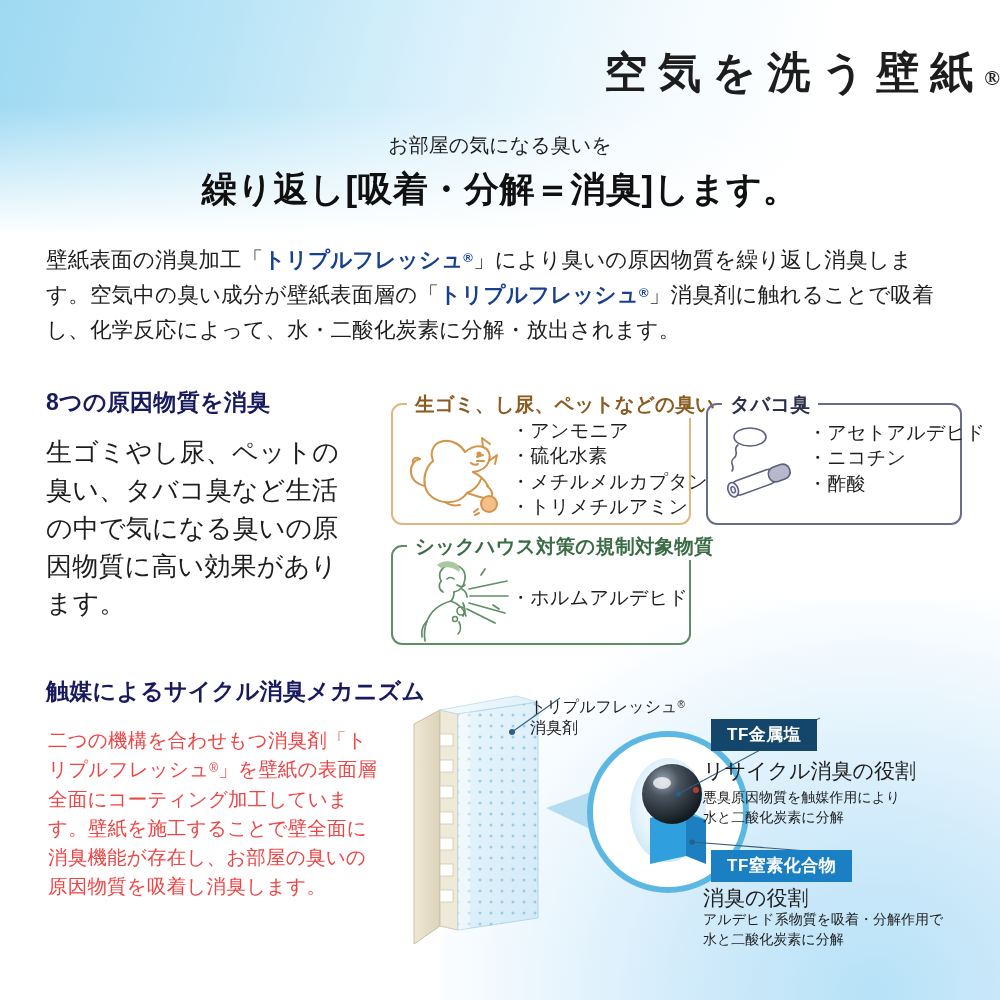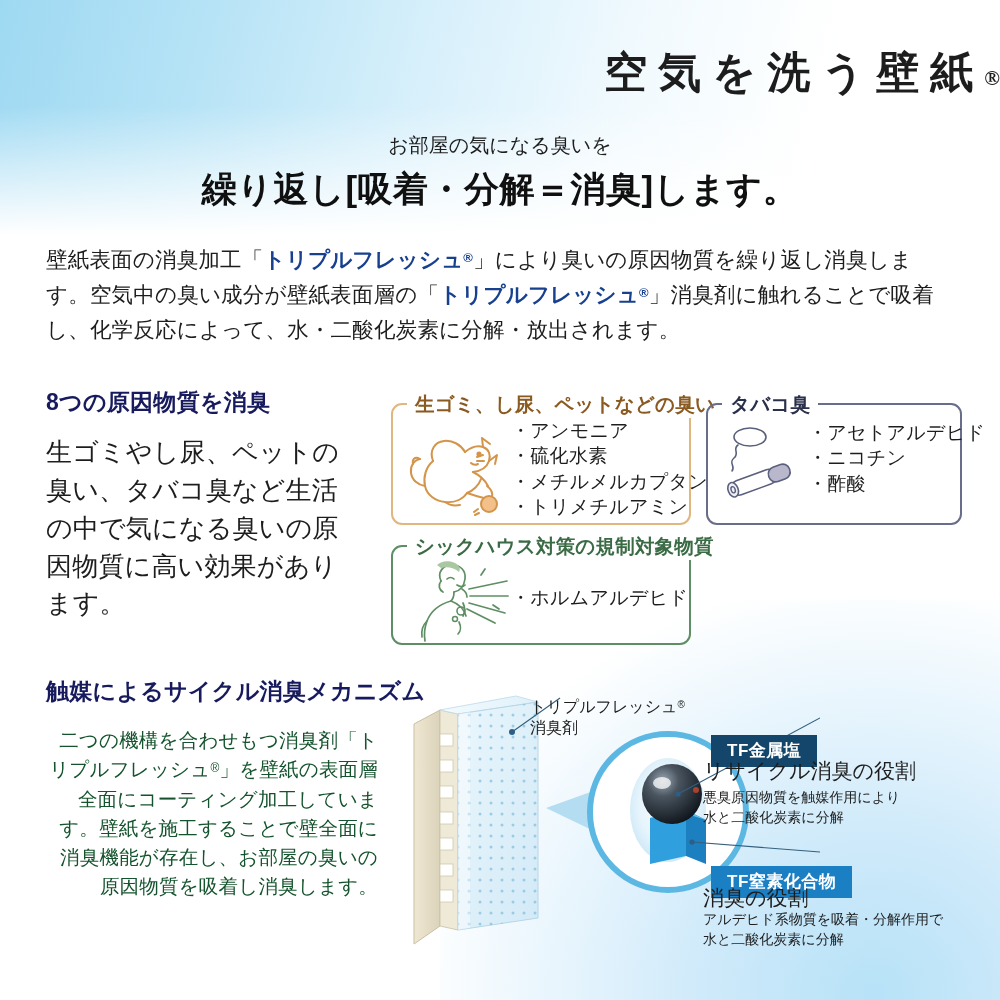--- a/index.html
+++ b/index.html
@@ -103,34 +103,34 @@
   #box-sick{ left:391px; top:545px; width:300px; height:100px; border-color:#5e8e63; }
   #box-sick .otitle{ color:#3a6b45; }
   #box-sick .olist{ position:absolute; left:118px; top:38px; }
 
   .illus{ position:absolute; }
 
   
   #sec2-head{ position:absolute; left:46px; top:676px; }
   #sec2-body{
     position:absolute; left:48px; top:726px; width:330px;
-    font-size:19.5px; line-height:1.5; color:#14532d; letter-spacing:0.2px;text-align:right;
+    font-size:19.5px; line-height:1.5; color:#ef4444; letter-spacing:0.2px;
   }
   #sec2-body .reg{ font-size:12px; vertical-align:4px; }
 
   
   .dg-label{
     position:absolute; font-size:16px; color:#1d1d1d; line-height:1.3;
   }
   #lbl-tf{ left:530px; top:697px; }
   #lbl-tf .reg{ font-size:10px; vertical-align:4px; }
 
   .badge{
     position:absolute; color:#fff; font-size:17px; font-weight:bold;
-    padding:4px 16px 5px 16px; letter-spacing:0.5px; white-space:nowrap;margin-top:16px;
+    padding:4px 16px 5px 16px; letter-spacing:0.5px; white-space:nowrap;
   }
   #badge-metal{ left:711px; top:719px; background:#13466a; }
   #badge-nitro{ left:711px; top:850px; background:#1b7fc4; }
 
   .dg-sub{
     position:absolute; font-size:21px; color:#1d1d1d; line-height:1.0;
   }
   .dg-desc{
     position:absolute; font-size:14px; color:#1d1d1d; line-height:1.42;
   }

